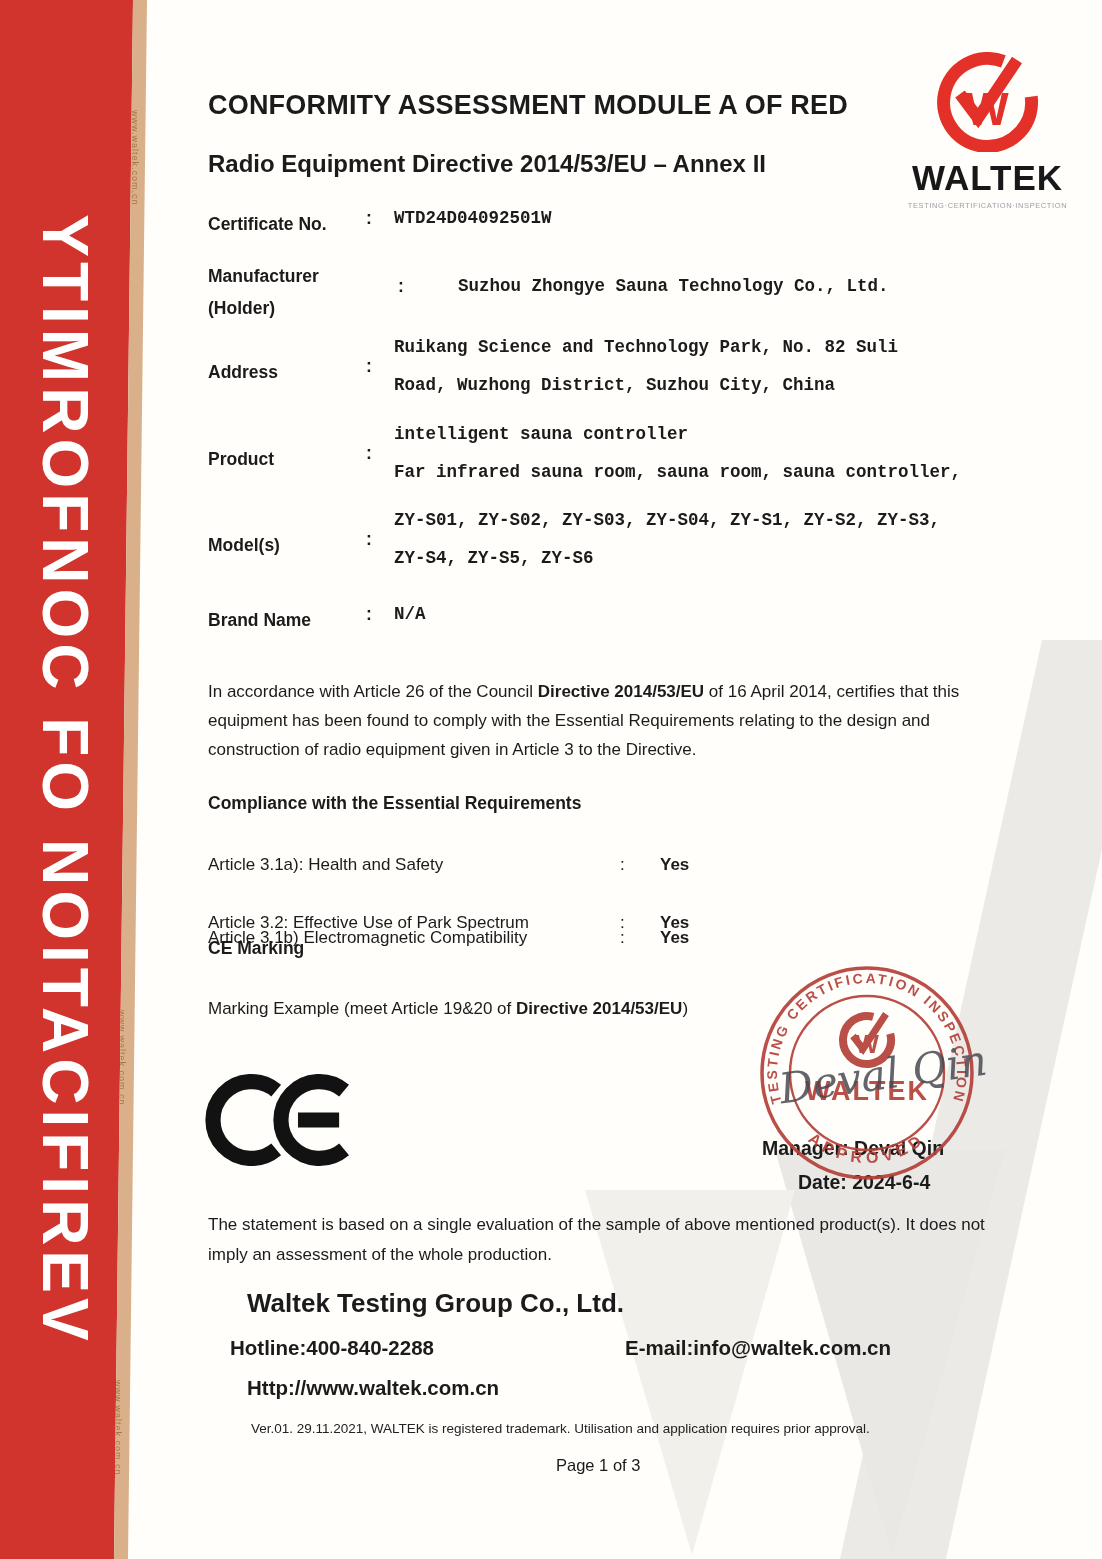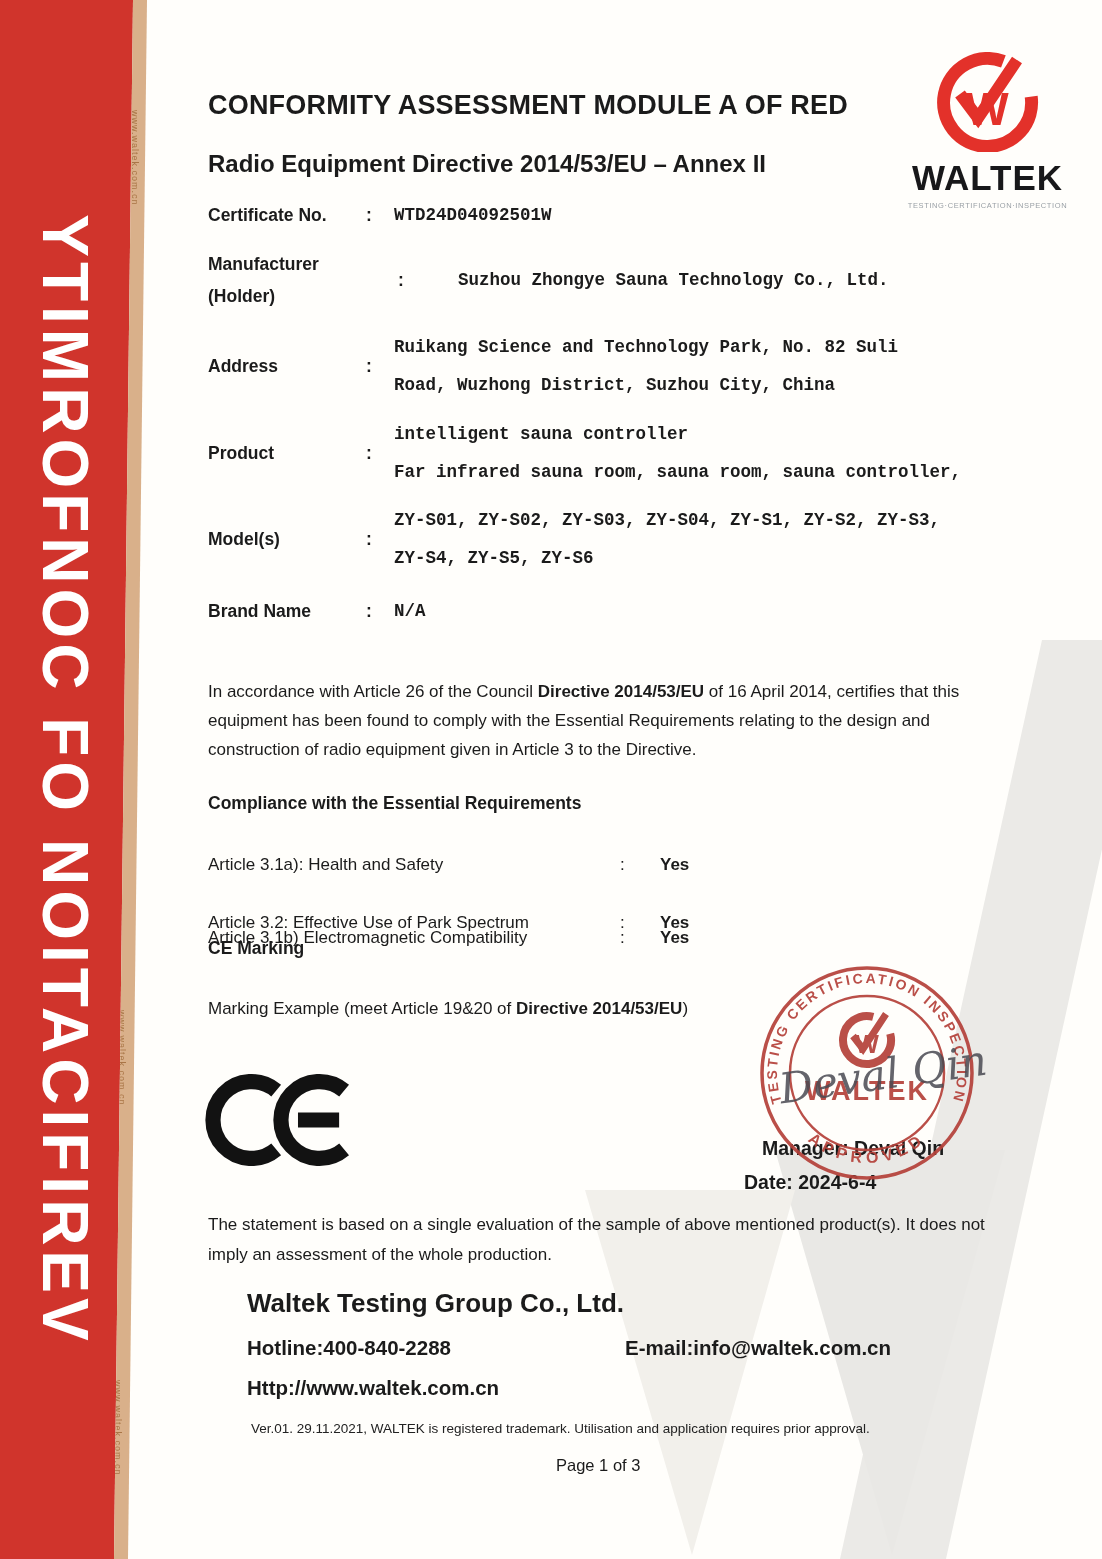--- a/index.html
+++ b/index.html
@@ -27,21 +27,21 @@
               transform:rotate(90deg);transform-origin:left top;white-space:nowrap;opacity:.85;}
   
   .logo{position:absolute;left:900px;top:52px;width:175px;z-index:2;text-align:center;}
   .logo-name{font-size:35px;font-weight:bold;color:#18181a;letter-spacing:1px;margin-top:2px;}
   .logo-tagline{font-size:7.5px;color:#9aa0a6;letter-spacing:.6px;margin-top:3px;}
   
   .abs{position:absolute;z-index:2;}
   .doc-title{left:208px;top:90px;font-size:27px;font-weight:bold;letter-spacing:.2px;}
   .doc-subtitle{left:208px;top:150px;font-size:24px;font-weight:bold;}
   .row{left:208px;display:grid;grid-template-columns:158px 28px 600px;align-items:center;}
-  .row .lbl{font-size:17.5px;font-weight:bold;line-height:32px;}
+  .row .lbl{font-size:17.5px;font-weight:bold;line-height:32px;margin-top:12px;}
   .row .col{font-size:17.5px;font-weight:bold;}
   .row .val{font-size:17.5px;font-weight:bold;line-height:38px;font-family:Liberation Mono, monospace;}
   .para{left:208px;top:677px;width:792px;font-size:17px;line-height:29px;}
   .sec-head{font-size:17.5px;font-weight:bold;}
   .art-row{left:208px;display:grid;grid-template-columns:412px 40px auto;font-size:17px;line-height:29px;}
   .art-row .yes{font-weight:bold;}
   .approval{font-size:19.5px;font-weight:bold;line-height:34px;}
   .statement{left:208px;top:1210px;width:800px;font-size:17px;line-height:30px;}
   .company{left:247px;top:1288px;font-size:26px;font-weight:bold;}
   .contact{font-size:20.5px;font-weight:bold;}
@@ -177,24 +177,24 @@
       <textPath href="#arcBot" startOffset="50%" text-anchor="middle">APPROVED</textPath>
     </text>
     <path d="M 138.2 75.8 A 24 24 0 1 1 121.2 58.8" fill="none" stroke="#b5423b" stroke-width="8"></path>
     <text x="115" y="95" text-anchor="middle" font-family="Liberation Sans, sans-serif" font-size="25" font-weight="bold" fill="#b5423b">W</text>
     <path d="M 101 78 L 111 91 L 134 56" fill="none" stroke="#b5423b" stroke-width="7"></path>
     <text x="115" y="142" text-anchor="middle" font-family="Liberation Sans, sans-serif" font-size="27" font-weight="bold" fill="#b5423b" letter-spacing="2">WALTEK</text>
   </svg>
   <div class="abs sig">Deval Qin</div>
 
   <div class="abs approval" style="left:762px;top:1131px;">Manager: Deval Qin</div>
-  <div class="abs approval" style="left:744px;top:1165px;text-align:center;">Date: 2024-6-4</div>
+  <div class="abs approval" style="left:798px;top:1165px;text-align:center;">Date: 2024-6-4</div>
 
   <div class="abs statement">The statement is based on a single evaluation of the sample of above mentioned product(s). It does not imply an assessment of the whole production.</div>
 
   <div class="abs company">Waltek Testing Group Co., Ltd.</div>
-  <div class="abs contact" style="left:247px;top:1336px;">Hotline:400-840-2288</div>
+  <div class="abs contact" style="left:230px;top:1336px;">Hotline:400-840-2288</div>
   <div class="abs contact" style="left:625px;top:1336px;">E-mail:info@waltek.com.cn</div>
   <div class="abs contact" style="left:247px;top:1376px;">Http://www.waltek.com.cn</div>
   <div class="abs ver">Ver.01.  29.11.2021, WALTEK is registered trademark. Utilisation and application requires prior approval.</div>
   <div class="abs pageno">Page 1 of 3</div>
 
 </div>
 
 </body></html>

